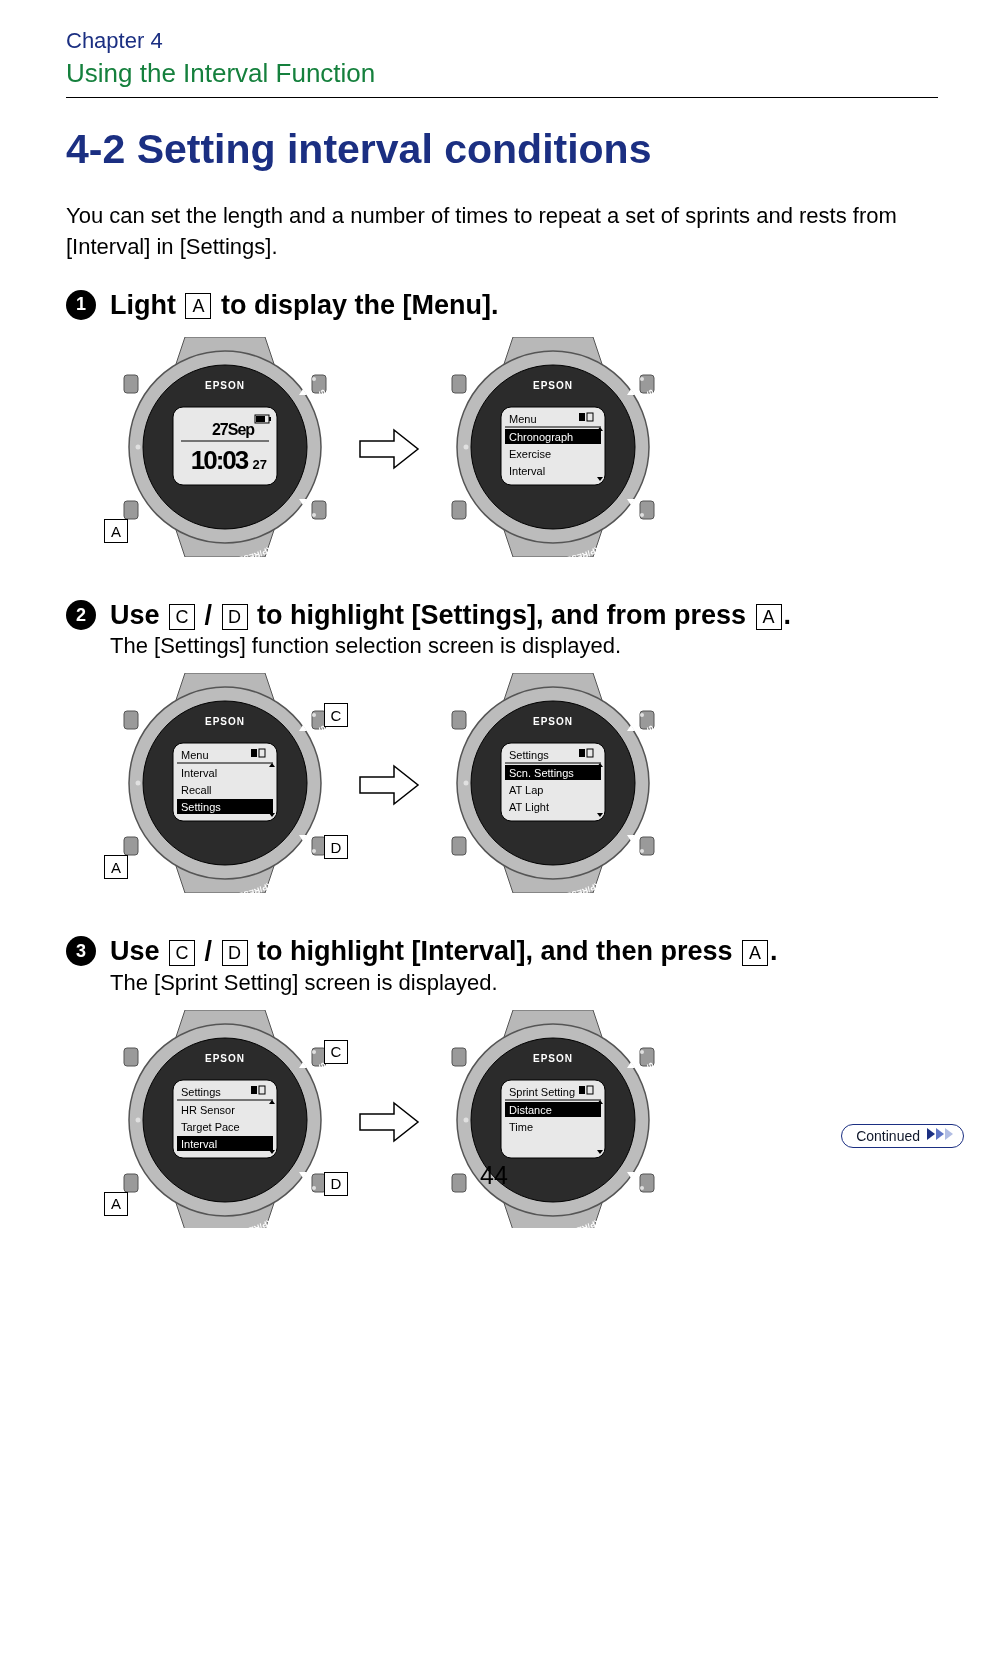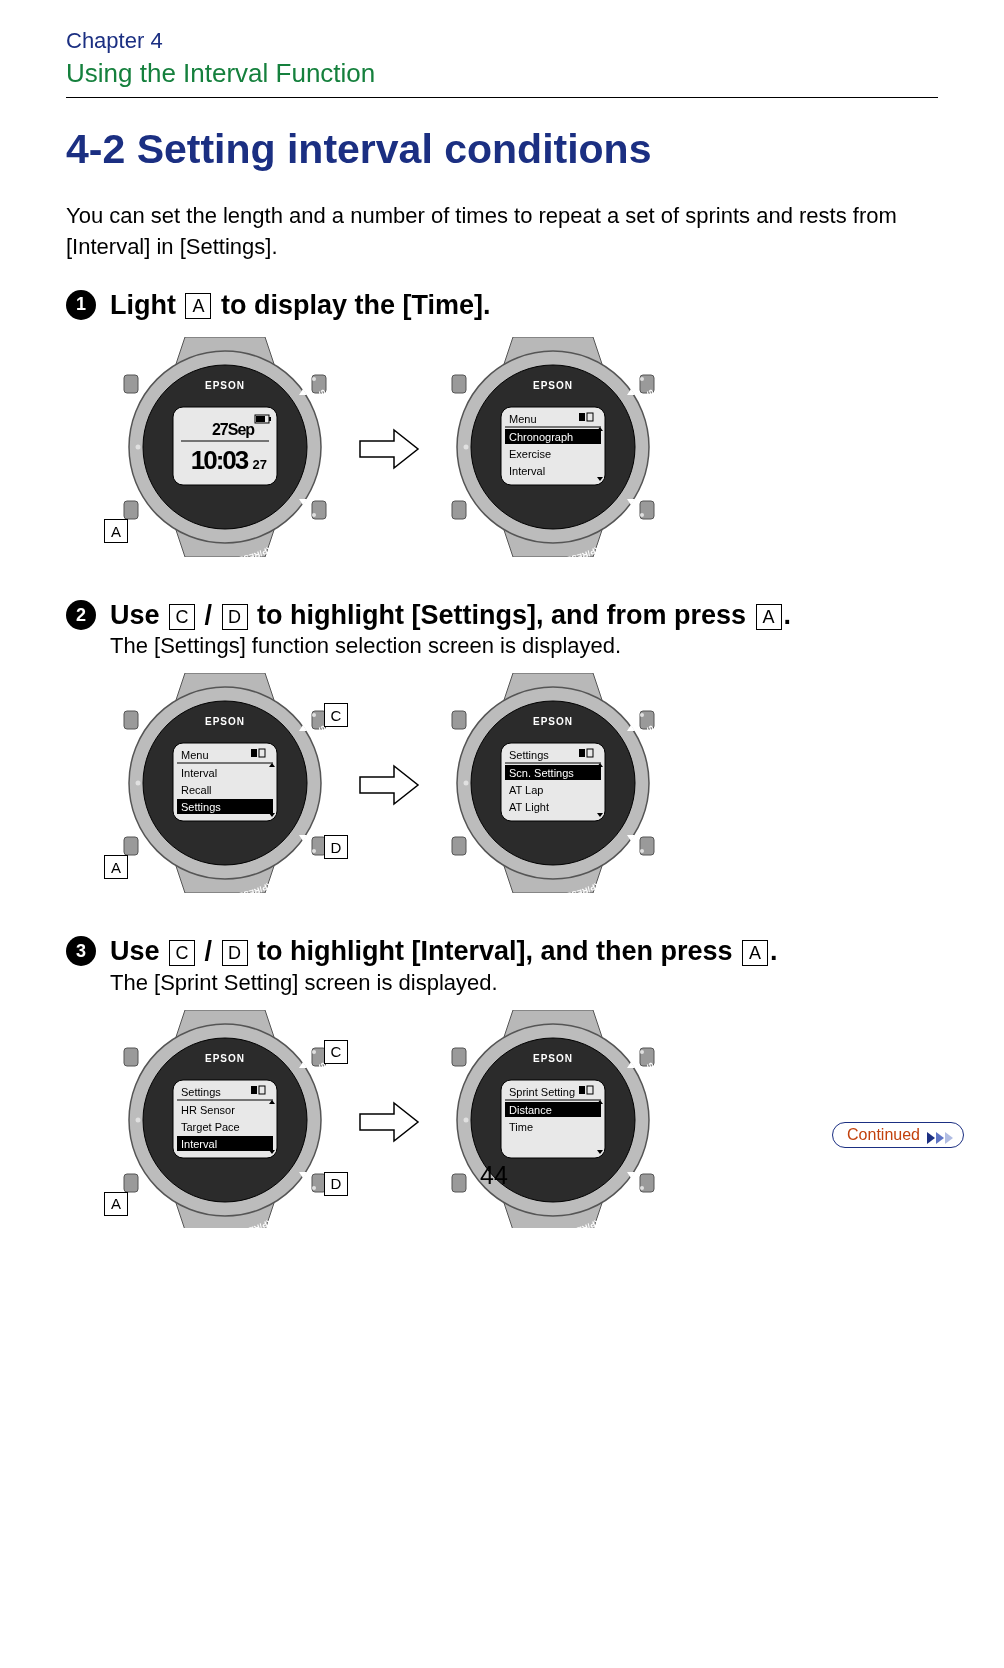--- a/index.html
+++ b/index.html
@@ -14,21 +14,21 @@
 .bullet{width:30px;height:30px;border-radius:50%;background:#000;color:#fff;display:flex;align-items:center;justify-content:center;font-size:18px;font-weight:700;flex-shrink:0;margin-right:14px;margin-top:3px}
 .steptxt{font-size:27px;font-weight:600;line-height:1.35}
 .keycap{display:inline-flex;align-items:center;justify-content:center;border:1.5px solid #000;width:24px;height:24px;font-size:18px;font-weight:400;vertical-align:middle;margin:0 2px;background:#fff}
 .subtxt{font-size:22px;margin-left:44px;margin-bottom:10px}
 .figrow{display:flex;align-items:center;margin-left:44px;margin-top:14px}
 .arrow{margin:0 14px}
 .arrow svg{display:block}
 .watch-wrap{position:relative;display:inline-block}
 .pagefoot{position:absolute;left:0;right:16px;bottom:38px;text-align:center;font-size:25px}
 .continued-row{position:absolute;right:40px;bottom:80px}
-.continued{display:inline-flex;align-items:flex-end;border:1.5px solid #1b2f82;border-radius:16px;padding:3px 10px 3px 14px;color:#c2410c;font-size:16px}
+.continued{display:inline-flex;align-items:flex-start;border:1.5px solid #1b2f82;border-radius:16px;padding:3px 10px 3px 14px;color:#0f172a;font-size:14px}
 .continued .tri{display:inline-flex;margin-left:6px}
 .continued .tri span{width:0;height:0;border-top:6px solid transparent;border-bottom:6px solid transparent;border-left:8px solid #1b2f82;margin-left:1px;display:inline-block}
 .continued .tri span:nth-child(2){border-left-color:#5e74c4}
 .continued .tri span:nth-child(3){border-left-color:#b1bde3}
 .button-label{position:absolute;border:1.5px solid #000;width:22px;height:22px;font-size:15px;display:flex;align-items:center;justify-content:center;background:#fff}
 </style>
 </head>
 <body>
 
 <div class="page">
@@ -36,21 +36,21 @@
   <div class="chap-title">Using the Interval Function</div>
   <hr class="topline">
 
   <div class="sec-title">4-2 Setting interval conditions</div>
   <div class="intro">You can set the length and a number of times to repeat a set of sprints and rests from [Interval] in [Settings].</div>
 
   <div class="stepblock">
     <div class="step">
       <div class="bullet">1</div>
       <div class="steptxt">
-        <span>Light </span><span class="keycap">A</span><span> to display the [Time].</span>
+        <span>Light </span><span class="keycap">A</span><span> to display the [Menu].</span>
       </div>
     </div>
     <div class="figrow">
       <span class="watch-wrap" id="wwrap-1a">
         <span id="w-1a"><svg width="230" height="220" viewBox="0 0 230 220">
               <path d="M75 0 L155 0 L165 30 L65 30 Z" fill="#b8b8b8" stroke="#555"></path>
               <path d="M65 190 L165 190 L155 220 L75 220 Z" fill="#b8b8b8" stroke="#555"></path>
               <rect x="14" y="38" width="14" height="18" rx="3" fill="#9a9a9a" stroke="#555"></rect>
               <rect x="14" y="164" width="14" height="18" rx="3" fill="#9a9a9a" stroke="#555"></rect>
               <rect x="202" y="38" width="14" height="18" rx="3" fill="#9a9a9a" stroke="#555"></rect>

